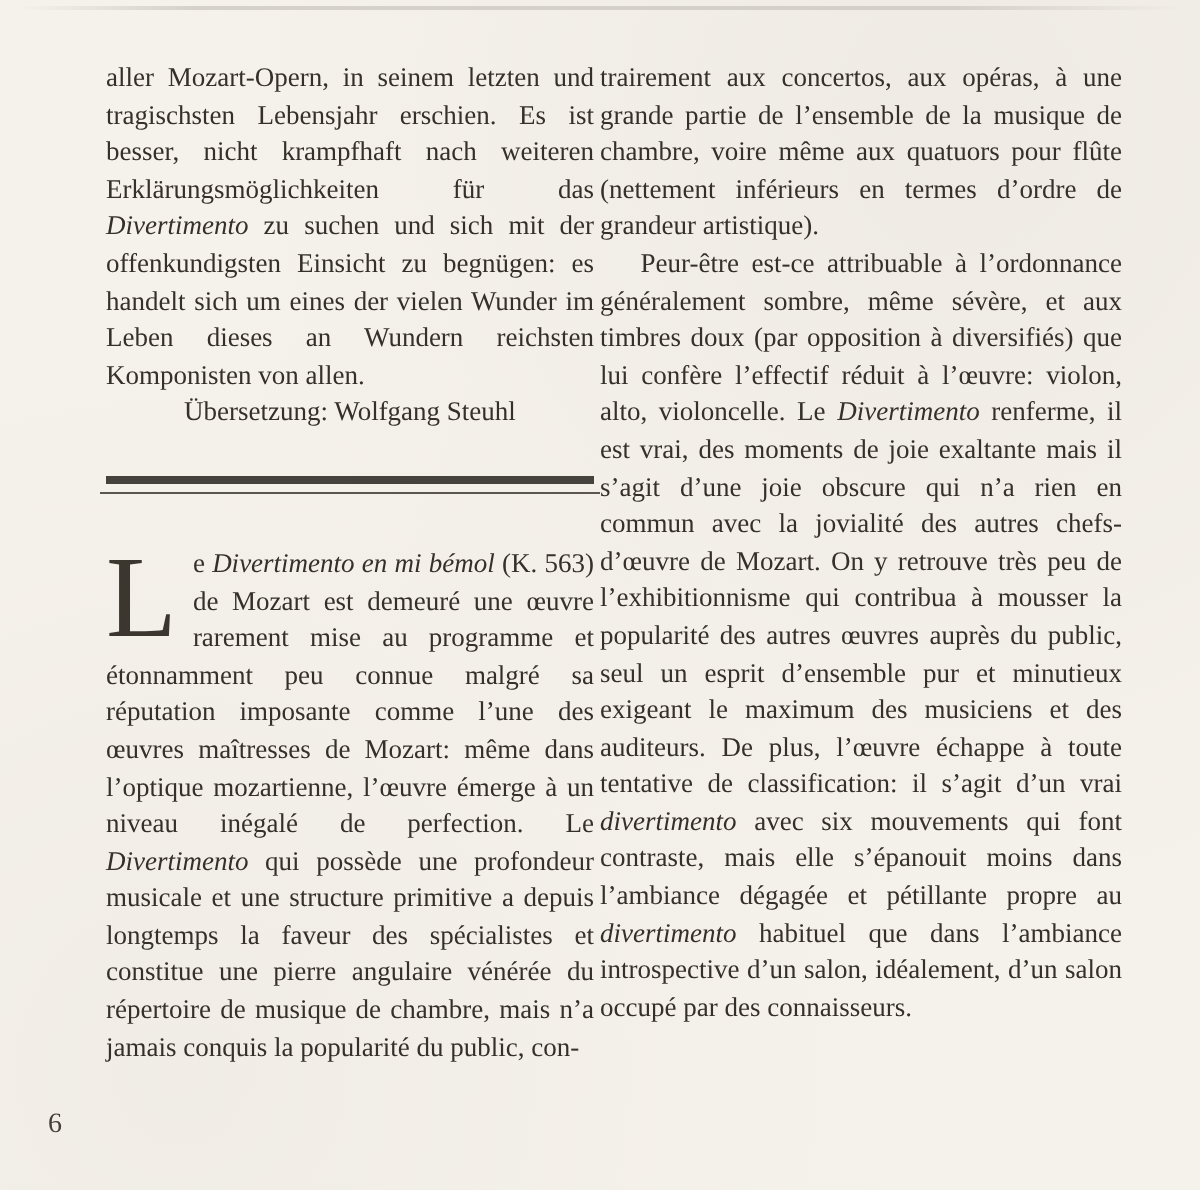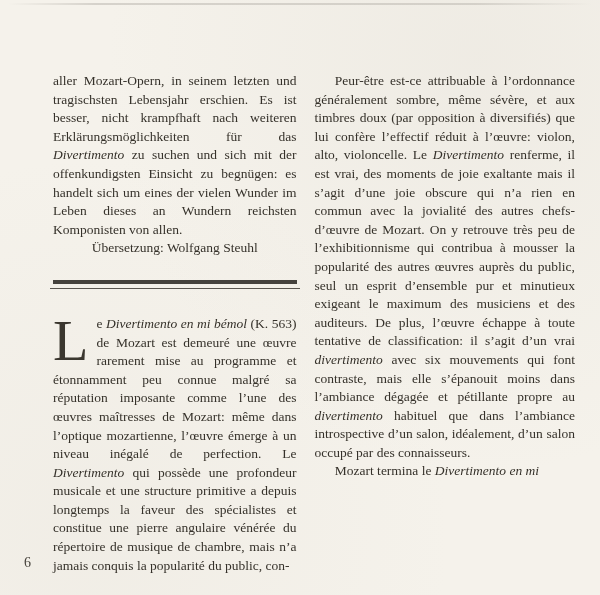--- a/index.html
+++ b/index.html
@@ -28,22 +28,21 @@
     position: absolute;
     left: 8px; top: 3px;
     width: 584px; height: 2px;
     background: linear-gradient(to right, rgba(140,135,128,0.0), rgba(140,135,128,0.30) 15%, rgba(140,135,128,0.28) 80%, rgba(140,135,128,0.0));
   }
   .columns {
     position: absolute;
     left: 53px; top: 30px;
     width: 522px;
     display: flex;
-    gap: 18px;
-    margin-top: 42px;
+    gap: 3px;
   }
   .col { font-size: 13.5px; line-height: 18.6px; text-align: justify; }
   .col-left  { width: 244px; }
   .col-right { width: 261px; }
   .para { margin: 0; }
   .para i { font-style: italic; }
   .indent { text-indent: 1.5em; }
   .credit {
     margin: 0;
     text-align: center;
@@ -85,20 +84,20 @@
       <p class="para"><span>aller Mozart-Opern, in seinem letzten und tragischsten Lebensjahr erschien. Es ist besser, nicht krampfhaft nach weiteren Erklärungsmöglichkeiten für das </span><i>Divertimento</i><span> zu suchen und sich mit der offenkundigsten Einsicht zu begnügen: es handelt sich um eines der vielen Wunder im Leben dieses an Wundern reichsten Komponisten von allen.</span></p>
       <p class="credit">Übersetzung: Wolfgang Steuhl</p>
       <div class="divider">
         <div class="rule-thick"></div>
         <div class="rule-thin"></div>
       </div>
       <p class="para"><span class="dropcap">L</span><span><span>e </span><i>Divertimento en mi bémol</i><span> (K. 563) de Mozart est demeuré une œuvre rarement mise au programme et étonnamment peu connue malgré sa réputation imposante comme l’une des œuvres maîtresses de Mozart: même dans l’optique mozartienne, l’œuvre émerge à un niveau inégalé de perfection. Le </span><i>Divertimento</i><span> qui possède une profondeur musicale et une structure primitive a depuis longtemps la faveur des spécialistes et constitue une pierre angulaire vénérée du répertoire de musique de chambre, mais n’a jamais conquis la popularité du public, con-</span></span></p>
     </div>
 
     <div class="col col-right">
+      <p class="para"><span>trairement aux concertos, aux opéras, à une grande partie de l’ensemble de la musique de chambre, voire même aux quatuors pour flûte (nettement inférieurs en termes d’ordre de grandeur artistique).</span></p>
       <p class="para indent"><span>Peur-être est-ce attribuable à l’ordonnance généralement sombre, même sévère, et aux timbres doux (par opposition à diversifiés) que lui confère l’effectif réduit à l’œuvre: violon, alto, violoncelle. Le </span><i>Divertimento</i><span> renferme, il est vrai, des moments de joie exaltante mais il s’agit d’une joie obscure qui n’a rien en commun avec la jovialité des autres chefs-d’œuvre de Mozart. On y retrouve très peu de l’exhibitionnisme qui contribua à mousser la popularité des autres œuvres auprès du public, seul un esprit d’ensemble pur et minutieux exigeant le maximum des musiciens et des auditeurs. De plus, l’œuvre échappe à toute tentative de classification: il s’agit d’un vrai </span><i>divertimento</i><span> avec six mouvements qui font contraste, mais elle s’épanouit moins dans l’ambiance dégagée et pétillante propre au </span><i>divertimento</i><span> habituel que dans l’ambiance introspective d’un salon, idéalement, d’un salon occupé par des connaisseurs.</span></p>
-      <p class="para indent"><span>Mozart termina le </span><i>Divertimento en mi</i></p>
     </div>
 
   </div>
 
   <div class="page-number">6</div>
 </div>
 
 </body></html>

